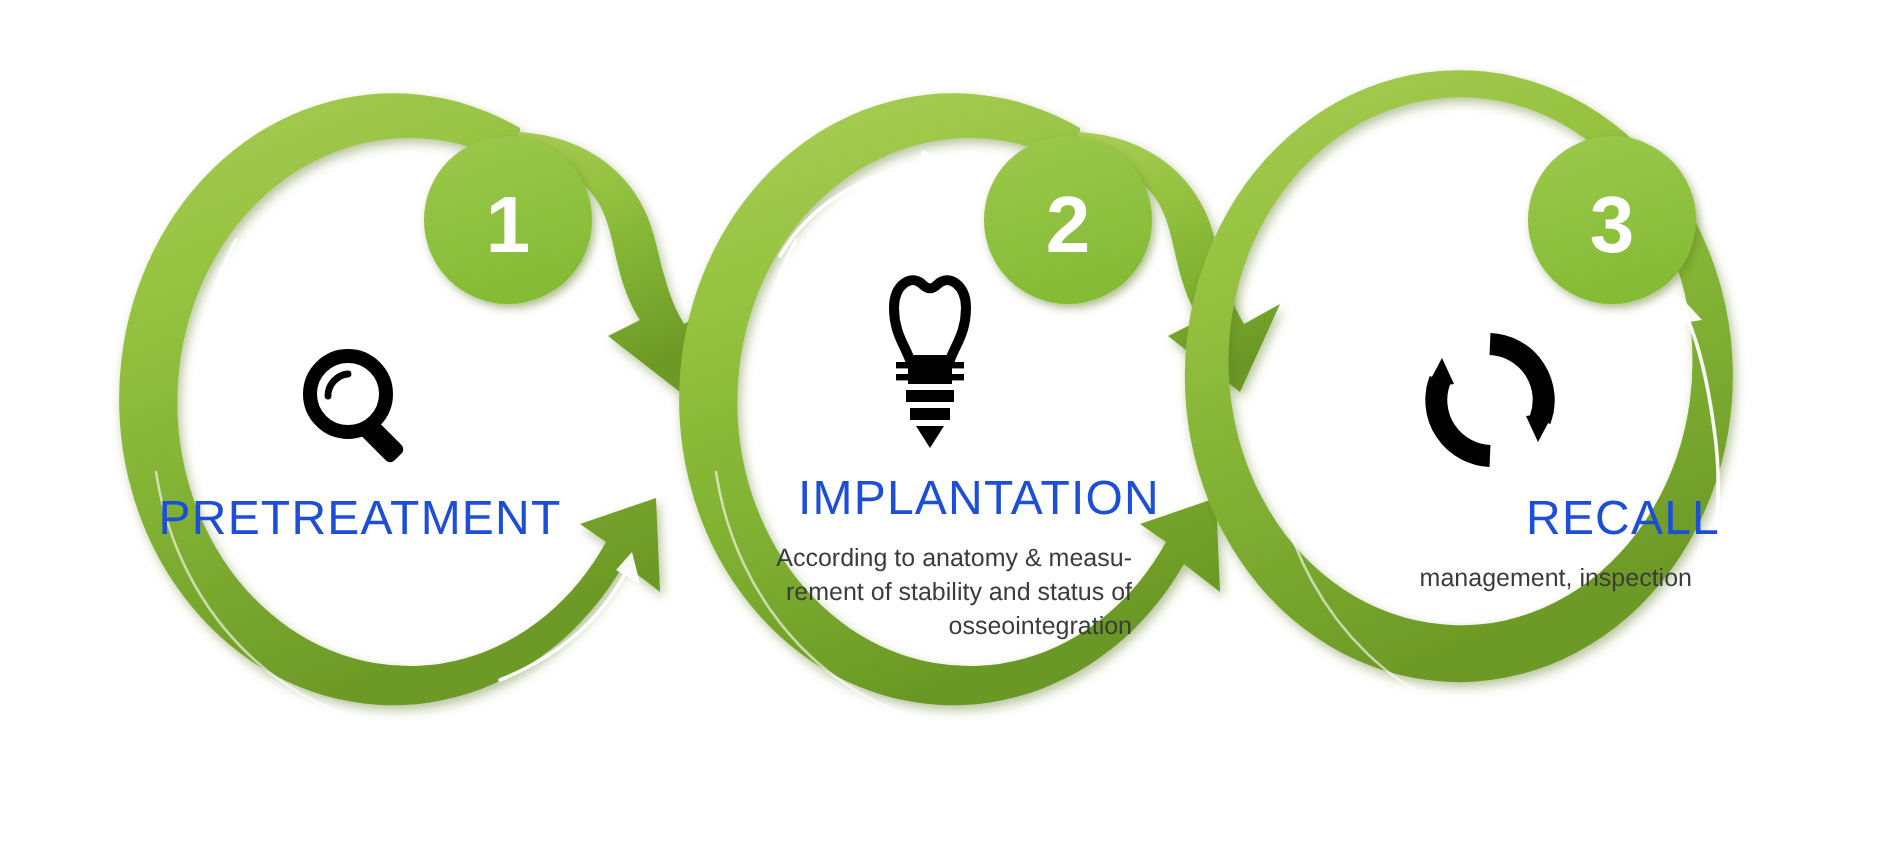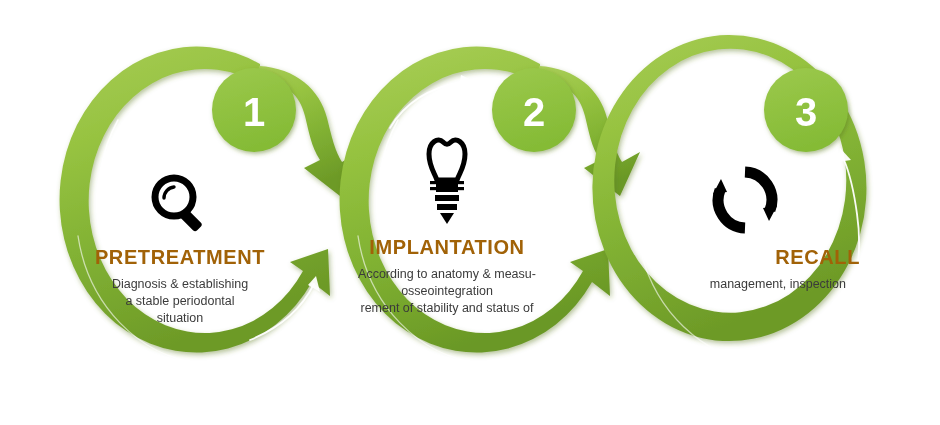--- a/index.html
+++ b/index.html
@@ -31,35 +31,35 @@
     width: 230px;
     text-align: center;
   }
   .step-icon {
     height: 96px;
     display: flex;
     align-items: flex-end;
     justify-content: center;
   }
   .step-title {
-    font-size: 20px;
-    font-weight: bold;
+    font-size: 24px;
+    font-weight: normal;
     letter-spacing: 0.6px;
-    color: #a16207;
+    color: #1d4ed8;
     margin-top: 10px;
   }
   .step-desc {
     font-size: 12.5px;
     line-height: 17px;
     color: #3b3b3b;
     margin-top: 7px;
     padding: 0 14px;
   }
   .step-1 { left: 65px;  top: 140px; }
-  .step-2 { left: 332px; top: 130px; }
+  .step-2 { left: 350px; top: 130px; text-align: right; }
   .step-3 { left: 630px; top: 140px; text-align: right; }
   .badge-num {
     font-size: 40px;
     font-weight: bold;
     fill: #ffffff;
     font-family: "Liberation Sans", sans-serif;
   }
 </style>
 </head>
 <body>
@@ -181,45 +181,40 @@
 
   <div class="step-content step-1">
     <div class="step-icon">
       <svg width="66" height="66" viewBox="0 0 66 66">
         <circle cx="27" cy="27" r="19" fill="none" stroke="#000000" stroke-width="7"></circle>
         <path d="M 17 28 A 11 11 0 0 1 27 17" fill="none" stroke="#000000" stroke-width="3.4" stroke-linecap="round"></path>
         <rect x="38" y="38" width="11" height="24" rx="3" fill="#000000" transform="rotate(-45 43.5 50)"></rect>
       </svg>
     </div>
     <div class="step-title">PRETREATMENT</div>
-    <div class="step-desc">
-      <div>Diagnosis &amp; establishing</div>
-      <div>a stable periodontal</div>
-      <div>situation</div>
-    </div>
   </div>
 
   <div class="step-content step-2">
     <div class="step-icon">
       <svg width="56" height="92" viewBox="0 0 56 92">
         <path d="M 10 20 C 10 8 19 3 24 8 C 27 11 29 11 32 8 C 37 3 46 8 46 20
                  C 46 32 41 38 38 46 L 18 46 C 15 38 10 32 10 20 Z" fill="none" stroke="#000000" stroke-width="5"></path>
         <rect x="17" y="44" width="22" height="14" fill="#000000"></rect>
         <rect x="11" y="47" width="34" height="3.2" fill="#000000"></rect>
         <rect x="11" y="53" width="34" height="3.2" fill="#000000"></rect>
         <rect x="16" y="61" width="24" height="6" fill="#000000"></rect>
         <rect x="18" y="70" width="20" height="6" fill="#000000"></rect>
         <path d="M 21 79 L 35 79 L 28 90 Z" fill="#000000"></path>
       </svg>
     </div>
     <div class="step-title">IMPLANTATION</div>
     <div class="step-desc">
       <div>According to anatomy &amp; measu-</div>
+      <div>rement of stability and status of</div>
       <div>osseointegration</div>
-      <div>rement of stability and status of</div>
     </div>
   </div>
 
   <div class="step-content step-3">
     <div class="step-icon">
       <svg width="72" height="72" viewBox="0 0 72 72">
         <path d="M 36 8 A 28 28 0 0 1 61 46" fill="none" stroke="#000000" stroke-width="11" stroke-linecap="butt"></path>
         <path d="M 68 42 L 54 44 L 60 57 Z" fill="#000000"></path>
         <path d="M 36 64 A 28 28 0 0 1 11 26" fill="none" stroke="#000000" stroke-width="11" stroke-linecap="butt"></path>
         <path d="M 4 30 L 18 28 L 12 15 Z" fill="#000000"></path>

